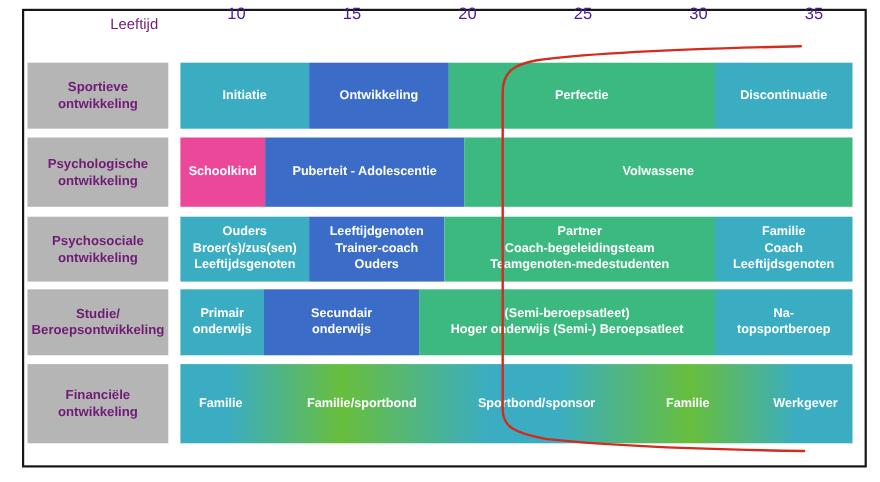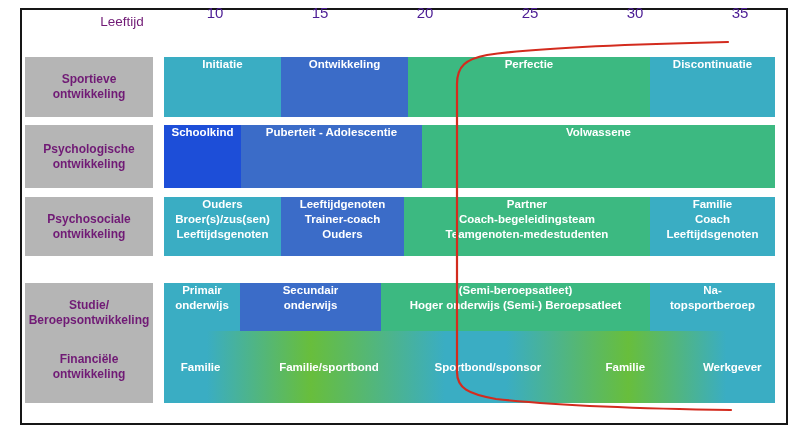--- a/index.html
+++ b/index.html
@@ -26,21 +26,21 @@
     background:#b5b5b5;color:#701a75;display:flex;flex-direction:column;
     align-items:center;justify-content:center;text-align:center;
     font-size:12px;font-weight:700;line-height:1.25;box-sizing:border-box;
   }
   .row-bar{
     position:absolute;left:164px;width:611px;height:100%;
     display:flex;flex-direction:row;
   }
   .segment{
     height:100%;display:flex;flex-direction:column;align-items:center;
-    text-align:center;color:#ffffff;
+    justify-content:center;text-align:center;color:#ffffff;
     font-size:11.5px;font-weight:700;line-height:1.3;box-sizing:border-box;
     overflow:hidden;padding:0 16px;
   }
   .gradient-bar{position:relative;width:100%;height:100%;}
   .gradient-label{
     position:absolute;top:50%;transform:translate(-50%,-50%);
     color:#ffffff;font-size:11.5px;font-weight:700;white-space:nowrap;
   }
   .curve-svg{position:absolute;left:0;top:0;pointer-events:none;}
 </style>
@@ -81,21 +81,21 @@
             <div>Discontinuatie</div>
           </div>
         </div>
       </div>
       <div class="diagram-row" style="top: 125px; height: 63px;">
         <div class="row-label">
           <div>Psychologische</div>
           <div>ontwikkeling</div>
         </div>
         <div class="row-bar">
-          <div class="segment" style="width: 12.6%; background: #1d4ed8;">
+          <div class="segment" style="width: 12.6%; background: #ec4899;">
             <div>Schoolkind</div>
           </div>
           <div class="segment" style="width: 29.62%; background: rgb(59, 108, 200);">
             <div>Puberteit - Adolescentie</div>
           </div>
           <div class="segment" style="width: 57.78%; background: rgb(60, 185, 129);">
             <div>Volwassene</div>
           </div>
         </div>
       </div>
@@ -120,21 +120,21 @@
             <div>Coach-begeleidingsteam</div>
             <div>Teamgenoten-medestudenten</div>
           </div>
           <div class="segment" style="width: 20.46%; background: rgb(58, 173, 195);">
             <div>Familie</div>
             <div>Coach</div>
             <div>Leeftijdsgenoten</div>
           </div>
         </div>
       </div>
-      <div class="diagram-row" style="top: 263px; height: 60px; margin-top: 20px;">
+      <div class="diagram-row" style="top: 263px; height: 60px;">
         <div class="row-label">
           <div>Studie/</div>
           <div>Beroepsontwikkeling</div>
         </div>
         <div class="row-bar">
           <div class="segment" style="width: 12.44%; background: rgb(58, 173, 195);">
             <div>Primair</div>
             <div>onderwijs</div>
           </div>
           <div class="segment" style="width: 23.08%; background: rgb(59, 108, 200);">

